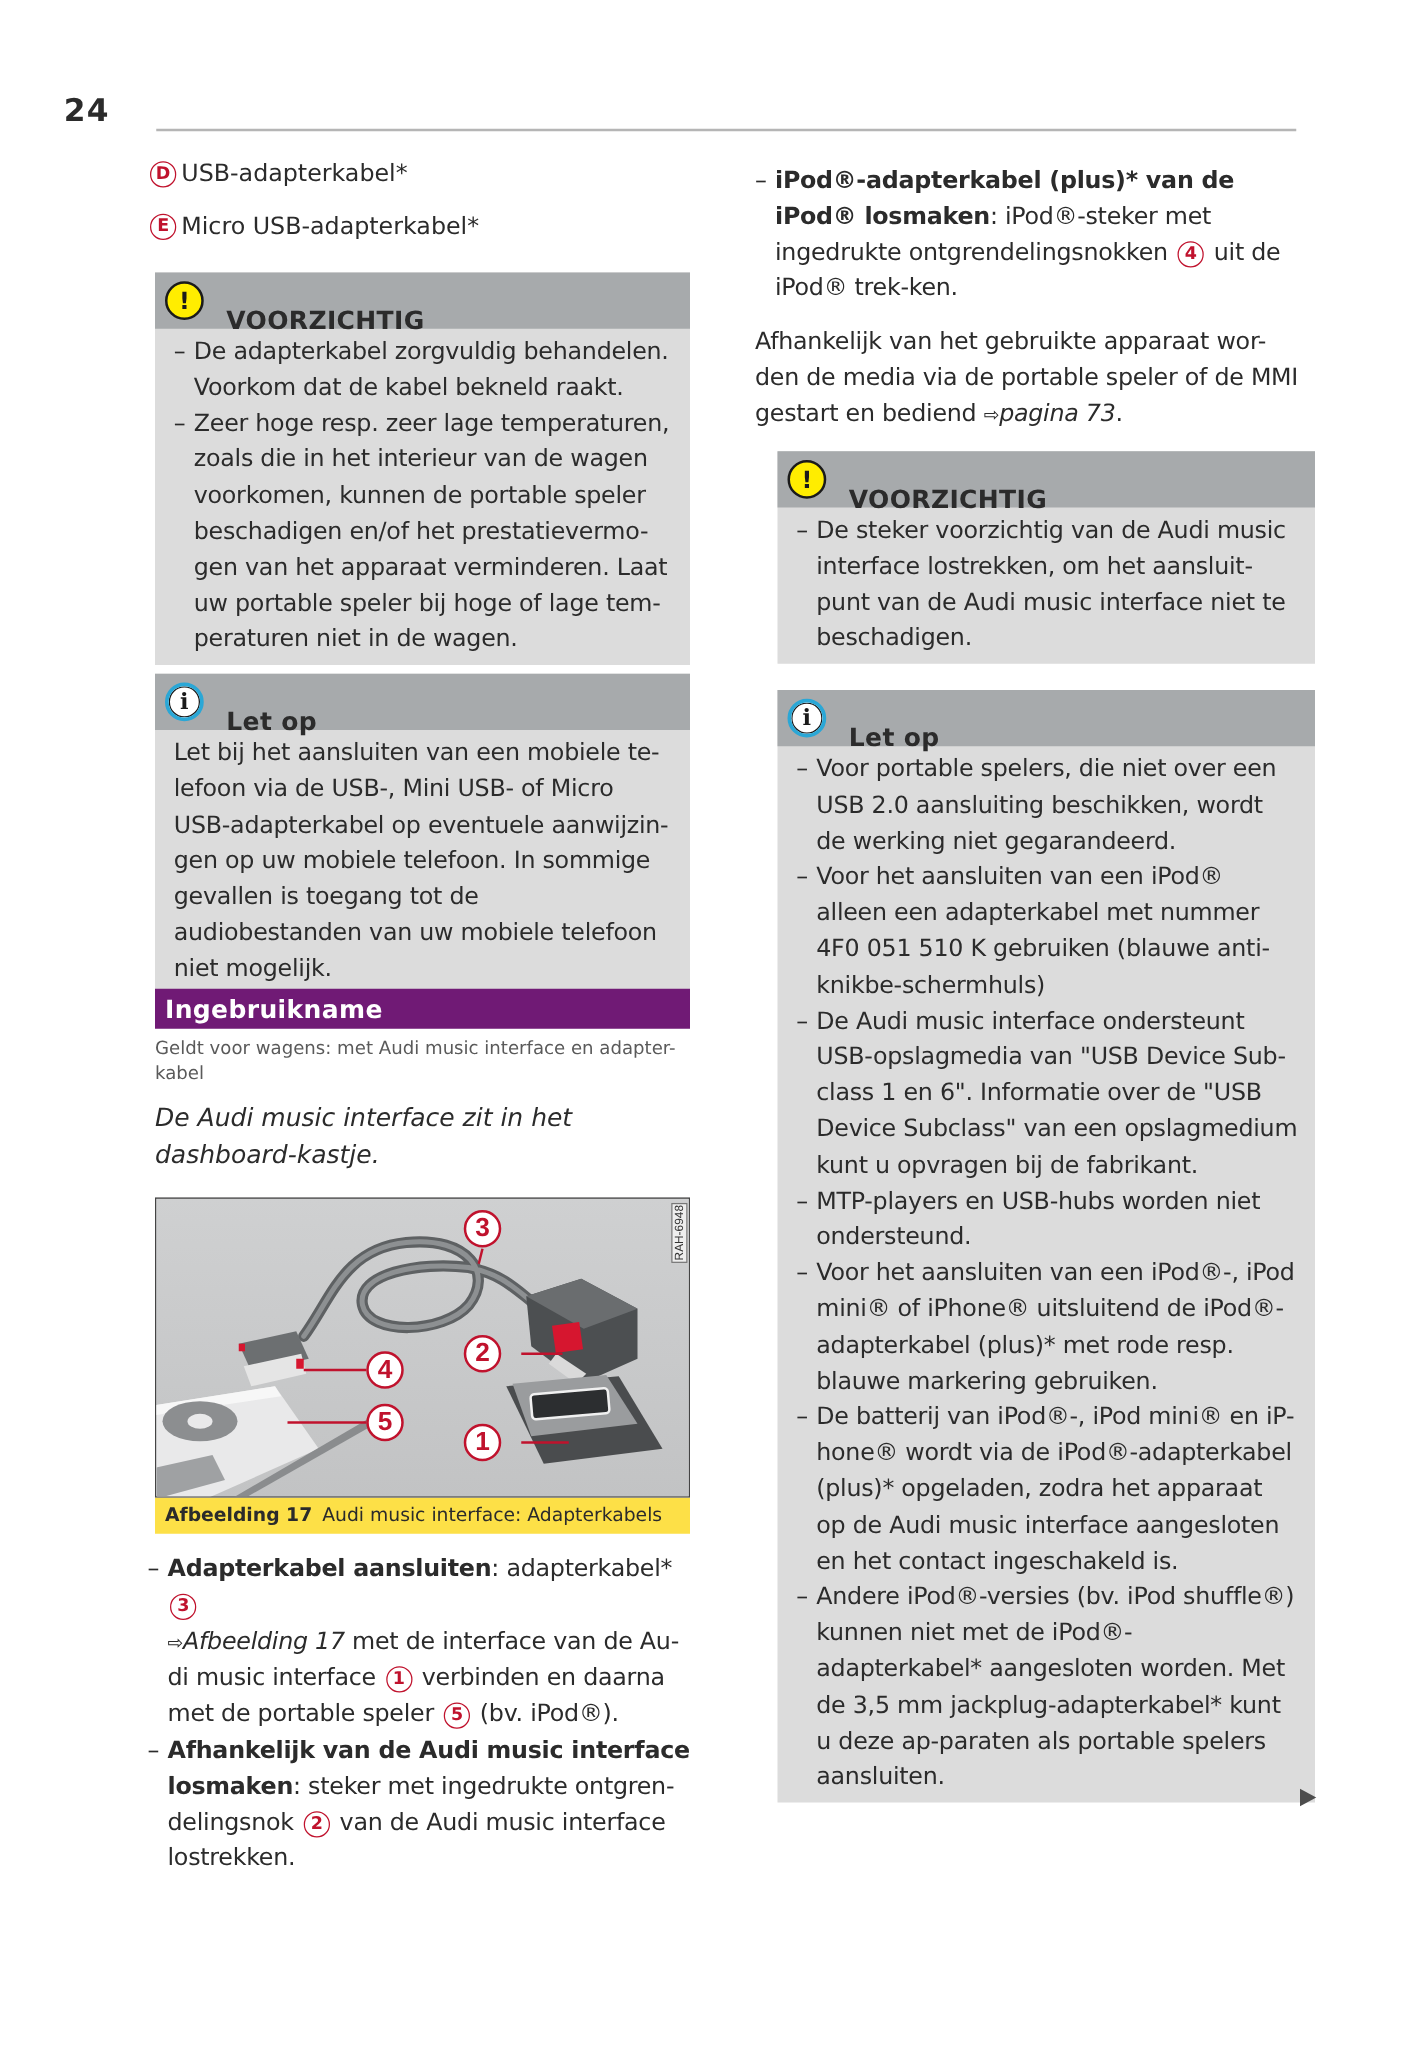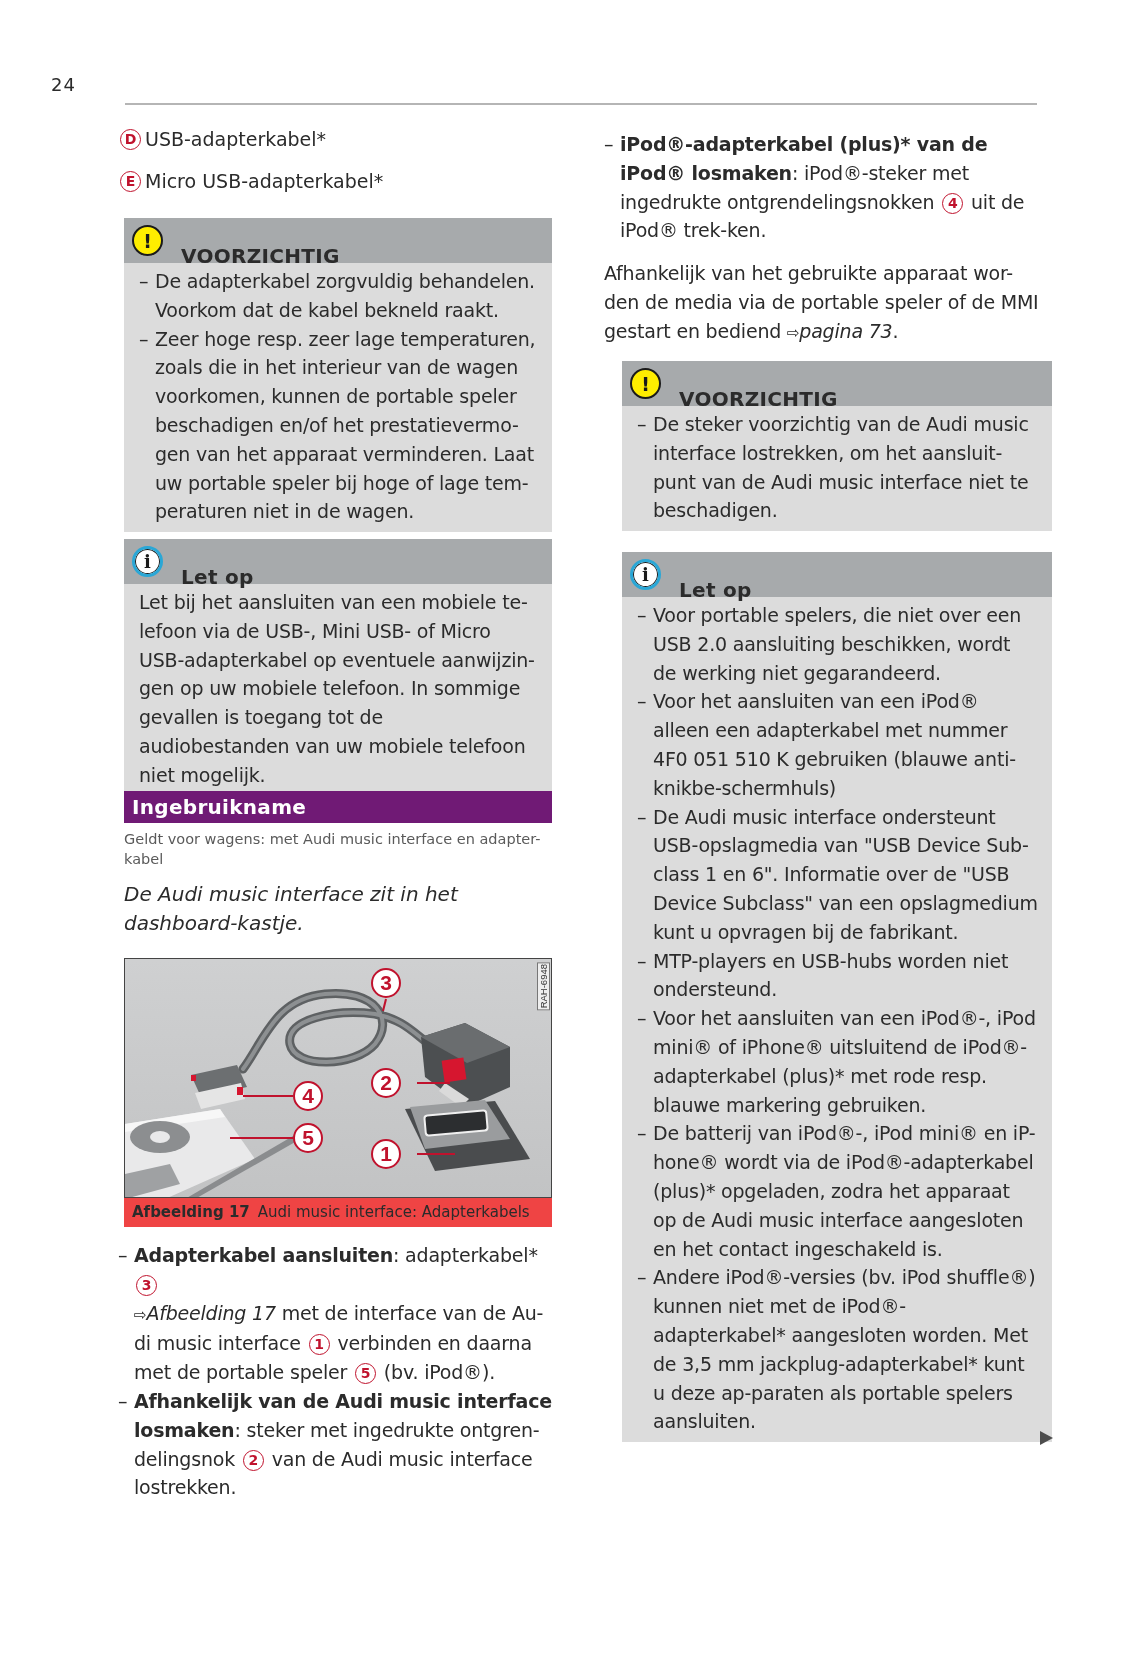--- a/index.html
+++ b/index.html
@@ -1,20 +1,20 @@
 <!DOCTYPE html>
 <html><head>
 <meta charset="utf-8">
 <style>
   * { box-sizing: border-box; margin: 0; padding: 0; }
   html, body { width: 1142px; height: 1654px; background: #ffffff; }
   body { position: relative; font-family: "DejaVu Sans", "Liberation Sans", sans-serif; color: #2b2b2b; overflow: hidden; }
 
   .page-header { position: absolute; left: 0; top: 0; width: 1142px; height: 110px; }
-  .page-num { position: absolute; left: 51px; top: 74px; font-size: 18px; font-weight: normal; letter-spacing: 1px; color: #2b2b2b; }
+  .page-num { position: absolute; left: 51px; top: 74px; font-size: 25px; font-weight: bold; letter-spacing: 1px; color: #2b2b2b; }
   .page-title { position: absolute; left: 125px; top: 74px; font-size: 21px; font-weight: bold; letter-spacing: 0.5px; color: #2b2b2b; }
   .header-rule { position: absolute; left: 125px; top: 103px; width: 912px; height: 2px; background: #b5b5b5; }
 
   .col { position: absolute; top: 130px; }
   .col-left { left: 124px; width: 428px; }
   .col-right { left: 604px; width: 430px; }
 
   .txt { font-size: 19px; line-height: 28.8px; color: #2b2b2b; letter-spacing: -0.2px; }
   .callout { display: inline-block; width: 21px; height: 21px; border: 1.6px solid #c0122d; border-radius: 50%; color: #c0122d; font-size: 14px; line-height: 18px; text-align: center; font-weight: bold; vertical-align: 1px; margin: 0 2px; font-family: "DejaVu Sans", sans-serif; }
 
@@ -30,21 +30,21 @@
   .dash-list { list-style: none; }
   .dash-list li { position: relative; padding-left: 16px; }
   .dash-list li::before { content: "\2013"; position: absolute; left: 0; top: 0; }
 
   .section-bar { position: absolute; left: 0; width: 100%; height: 32px; background: #701a75; color: #ffffff; font-size: 20px; font-weight: bold; padding-left: 8px; line-height: 32px; letter-spacing: 0.3px; }
   .applies { position: absolute; left: 0; width: 100%; font-size: 14.5px; line-height: 20px; color: #5a5a5a; }
   .intro { position: absolute; left: 0; width: 100%; font-size: 20px; line-height: 28.8px; font-style: italic; color: #2b2b2b; }
 
   .figure { position: absolute; left: 0; width: 428px; }
   .fig-img { position: relative; width: 428px; height: 240px; background: #c9cacb; border: 1.5px solid #444; overflow: hidden; }
-  .fig-caption { height: 29px; background: #ef4444; font-size: 15px; line-height: 29px; padding-left: 8px; color: #2b2b2b; }
+  .fig-caption { height: 29px; background: #fde047; font-size: 15px; line-height: 29px; padding-left: 8px; color: #2b2b2b; }
   .fig-caption b { margin-right: 8px; }
   .fig-code { position: absolute; right: 1px; top: 3px; writing-mode: vertical-rl; transform: rotate(180deg); font-size: 9.5px; background: #eeeeee; border: 1px solid #777; padding: 1px 0; color: #333; font-family: "Liberation Sans", sans-serif; }
   .fig-callout { position: absolute; width: 30px; height: 30px; border-radius: 50%; border: 2.5px solid #c0122d; background: #ffffff; color: #c0122d; font-weight: bold; font-size: 21px; line-height: 25px; text-align: center; font-family: "Liberation Sans", sans-serif; }
 
   .steps { position: absolute; left: 0; width: 100%; }
   .steps li { margin-bottom: 0; }
 
   .continue-arrow { position: absolute; left: 1040px; top: 1431px; width: 0; height: 0; border-top: 7px solid transparent; border-bottom: 7px solid transparent; border-left: 13px solid #4d4d4d; }
   i.ital { font-style: italic; }
 </style>

